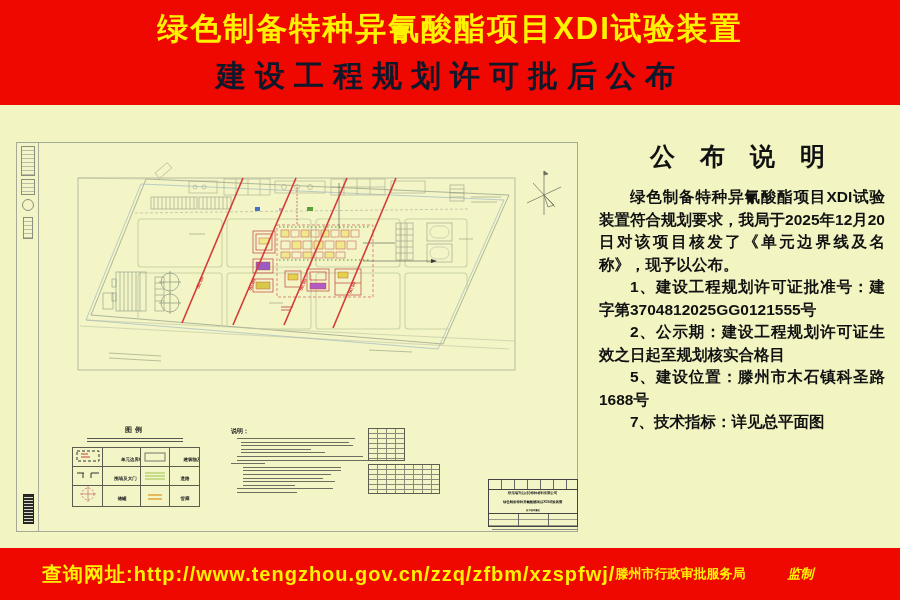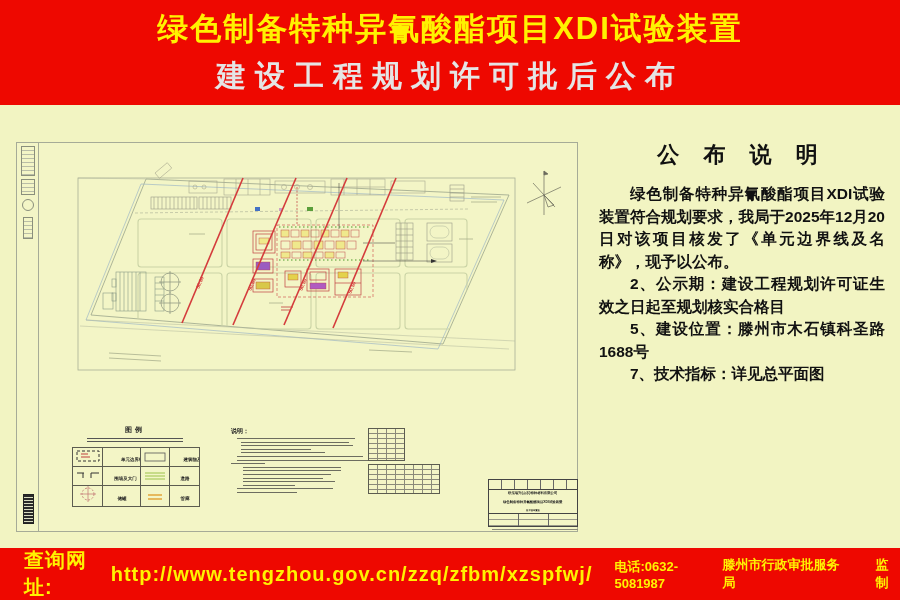--- a/index.html
+++ b/index.html
@@ -5,34 +5,34 @@
   * { margin:0; padding:0; box-sizing:border-box; }
   html,body { width:900px; height:600px; }
   body { font-family:"Liberation Sans", sans-serif; background:#f2f4c2; position:relative; overflow:hidden; }
 
   .poster { position:absolute; inset:0; width:900px; height:456px; background:#f2f4c2; }
 
   
   .banner { position:absolute; left:0; top:0; width:900px; height:105px; background:#ee0800;
             display:flex; flex-direction:column; align-items:center; justify-content:center; gap:6px; }
   .banner .l1 { color:#fff200; font-size:31px; font-weight:700; letter-spacing:2px; }
-  .banner .l2 { color:#e5e5e5; font-size:30px; font-weight:700; letter-spacing:9px; }
+  .banner .l2 { color:#0f172a; font-size:30px; font-weight:700; letter-spacing:9px; }
 
   
   .footer { position:absolute; left:0; top:548px; width:900px; height:52px; background:#ee0800;
-            display:flex; align-items:center; padding-left:24px; }
+            display:flex; align-items:center; padding-left:42px; }
   .footer .url { color:#fff200; font-size:20px; font-weight:700; letter-spacing:1px; }
   .footer .small { color:#fff200; font-size:13px; font-weight:700; }
   .footer .phone { margin-left:22px; }
   .footer .org { }
-  .footer .sup { margin-left:30px; }
+  .footer .sup { margin-left:42px;font-style:italic; }
 
   
   .announce { position:absolute; left:599px; top:140px; width:286px; color:#111; }
-  .announce h2 { font-size:22px; font-weight:700; letter-spacing:9px; text-align:center; margin-bottom:13px; }
+  .announce h2 { font-size:25px; font-weight:700; letter-spacing:9px; text-align:center; margin-bottom:13px; }
   .announce p { font-size:15.5px; font-weight:700; line-height:22.5px; text-align:justify; text-indent:2em; }
 
   
   .sheet { position:absolute; left:16px; top:142px; width:562px; height:390px;
            border:1px solid #a6ab97; background:#f3f5c6; }
   .bindstrip { position:absolute; left:0; top:0; width:22px; height:100%; border-right:1px solid #a6ab97; }
   .stamp { position:absolute; border:1px solid #8a8f7c;
            background:repeating-linear-gradient(#f3f5c6 0 3px, #b9bda6 3px 4px); }
   .stamp-circ { position:absolute; border:1px solid #8a8f7c; border-radius:50%; }
   .stamp-black { position:absolute; background:repeating-linear-gradient(#2a2a2a 0 2px, #d9dcc0 2px 3px);
@@ -365,26 +365,26 @@
           </span>
       </div>
       <div class="tb-row4"></div>
     </div>
     <div class="tb-underline"></div>
   </div>
 
   <div class="announce">
     <h2>公 布 说 明</h2>
     <p>绿色制备特种异氰酸酯项目XDI试验装置符合规划要求，我局于2025年12月20日对该项目核发了《单元边界线及名称》，现予以公布。</p>
+    <p>1、建设工程规划许可证批准号：建字第3704812025GG0121555号</p>
     <p>2、公示期：建设工程规划许可证生效之日起至规划核实合格目</p>
     <p>5、建设位置：滕州市木石镇科圣路1688号</p>
     <p>7、技术指标：详见总平面图</p>
   </div>
 
   <div class="footer">
     <span class="url">查询网址:</span>
     <span class="url">http://www.tengzhou.gov.cn/zzq/zfbm/xzspfwj/</span>
-    <span class="small phone">电话:0632-5081987</span>
     <span class="small org">滕州市行政审批服务局</span>
     <span class="small sup">监制</span>
   </div>
 
 </div>
 
 </body></html>

